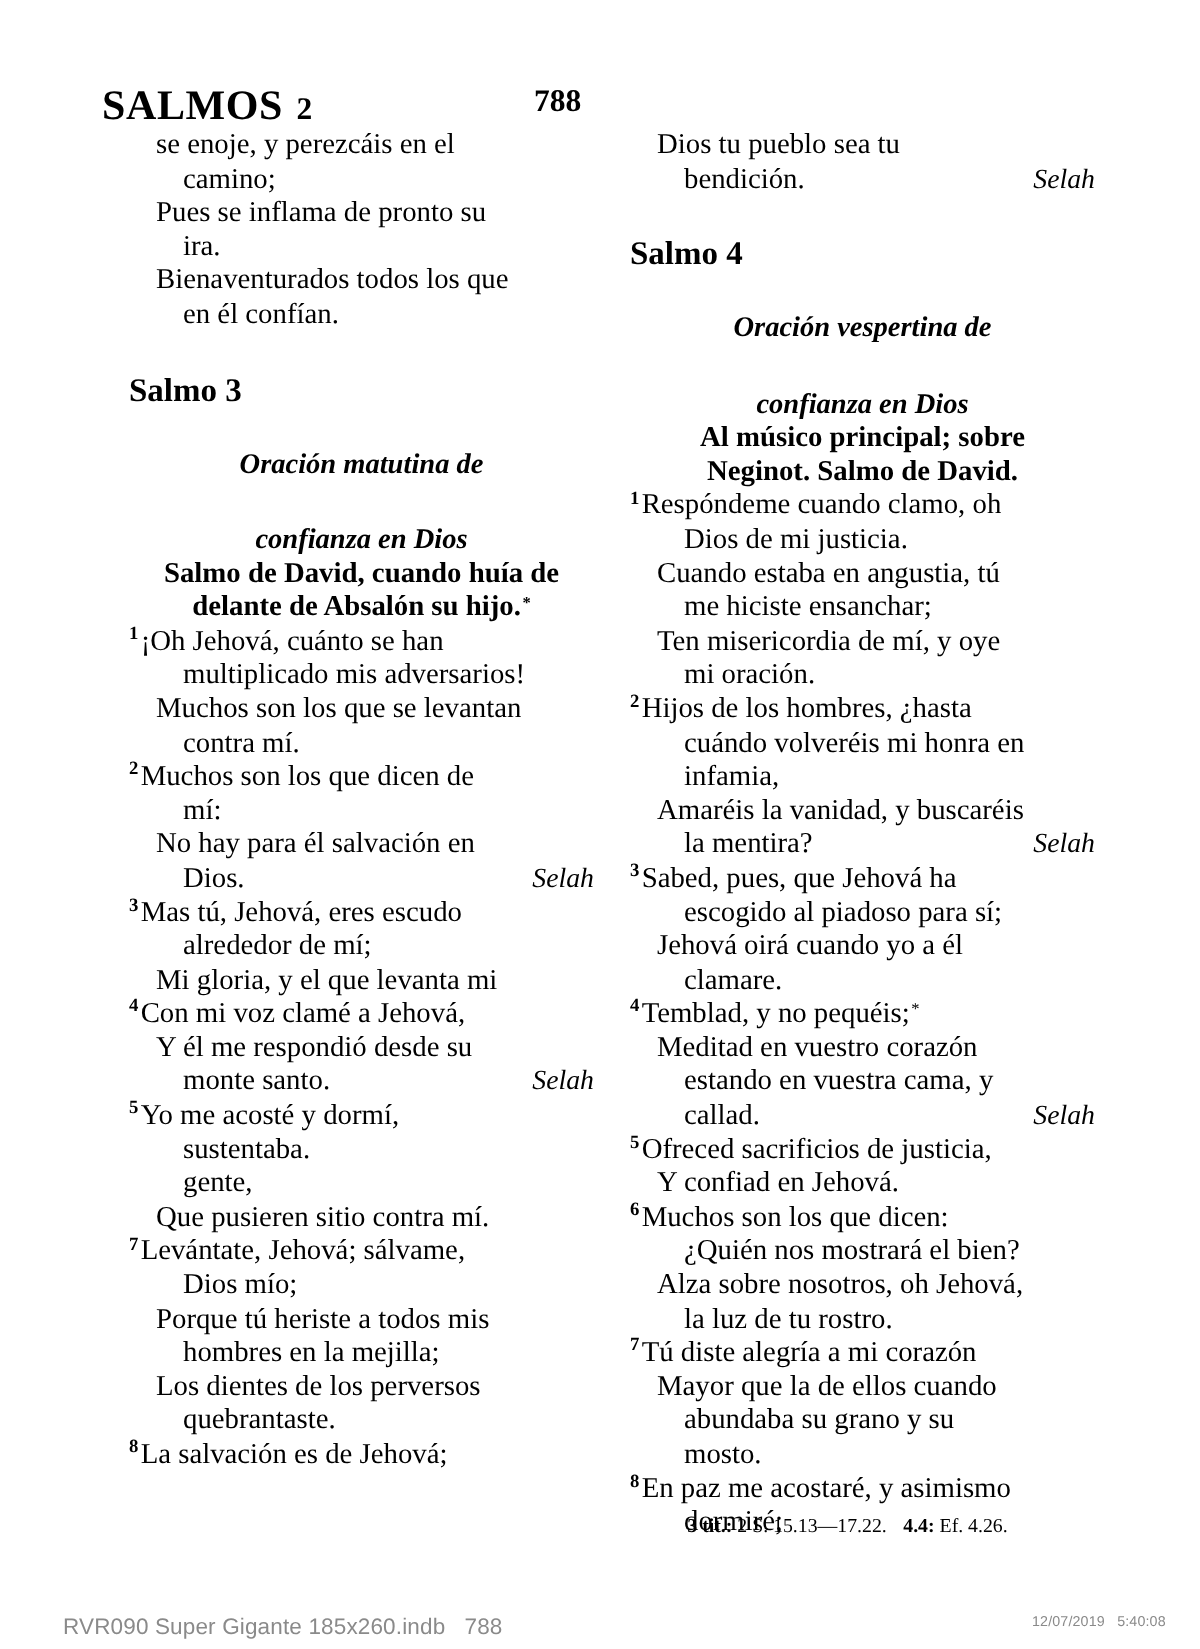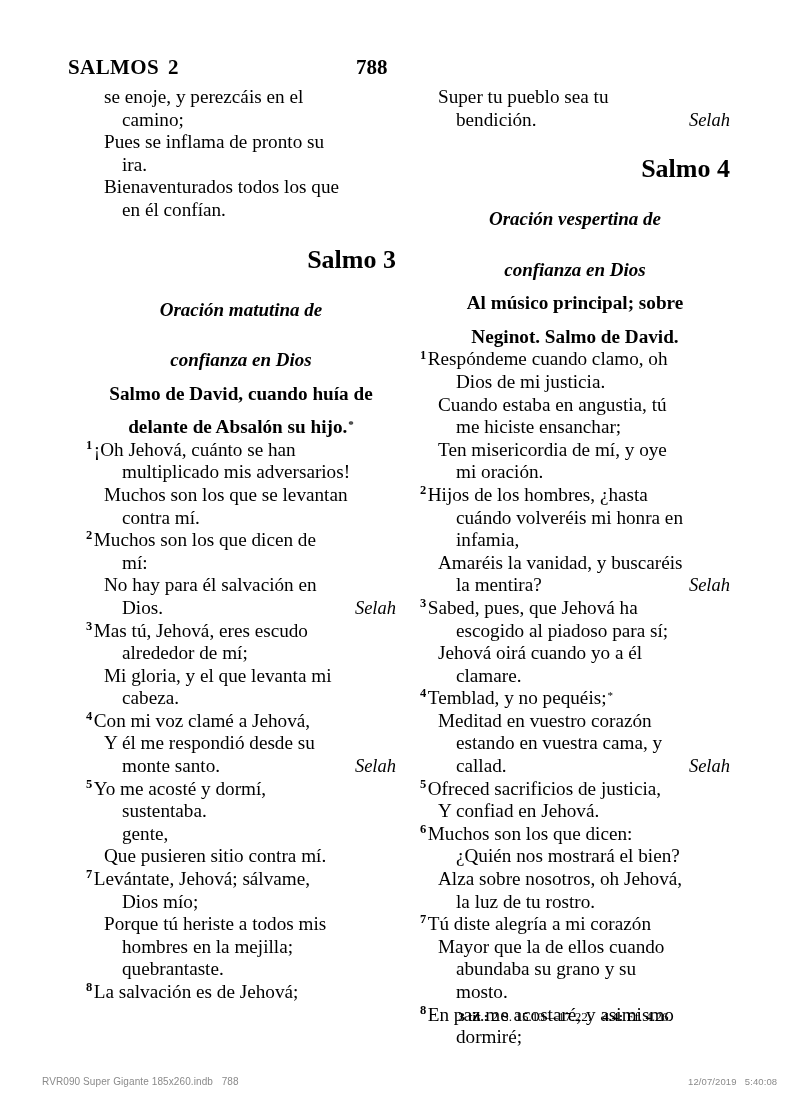--- a/index.html
+++ b/index.html
@@ -29,21 +29,21 @@
     position: absolute;
     left: 68px;
     top: 55px;
     width: 664px;
     height: 26px;
     display: flex;
     align-items: baseline;
   }
   .rh-book {
     font-weight: bold;
-    font-size: 21px;
+    font-size: 28px;
     letter-spacing: 0.4px;
     white-space: pre;
   }
   .rh-chapter {
     font-weight: bold;
     font-size: 21px;
     margin-left: 9px;
   }
   .rh-folio {
     position: absolute;
@@ -64,39 +64,38 @@
     top: 0;
     width: 310px;
     font-size: 19.2px;
     line-height: 22.6px;
   }
   .col-left  { left: 86px; }
   .col-right { left: 420px; }
 
   
   .psalm-title {
-    text-align: right;
-    font-weight: bold;
-    font-size: 26px;
+    text-align: left;
+    font-weight: bold;
+    font-size: 22px;
     line-height: 23px;
   }
   .psalm-subtitle {
     text-align: center;
     font-style: italic;
     font-weight: bold;
     font-size: 19px;
     line-height: 22.5px;
     margin-top: 28px;
   }
   .psalm-ascription {
     text-align: center;
     font-weight: bold;
     font-size: 19.2px;
     line-height: 22.6px;
-    margin-top: 11px;
   }
   .space-before-title { height: 26px; }
   .space-before-title-r { height: 26px; }
 
   
   .pline {
     position: relative;
     padding-left: 18px;   
     text-indent: -18px;
     line-height: 22.6px;
@@ -143,21 +142,21 @@
   }
   .fn-ref { font-weight: bold; }
   .fn-gap { display: inline-block; width: 11px; }
 
   
   .imprint-left {
     position: absolute;
     left: 42px;
     top: 1076px;
     font-family: "Liberation Sans", "DejaVu Sans", sans-serif;
-    font-size: 10px;
+    font-size: 15px;
     color: #8a8a8a;
     letter-spacing: 0.1px;
     white-space: pre;
   }
   .imprint-right {
     position: absolute;
     left: 688px;
     top: 1076px;
     font-family: "Liberation Sans", "DejaVu Sans", sans-serif;
     font-size: 9.5px;
@@ -195,37 +194,37 @@
         <div class="pline turn2"><span>multiplicado mis adversarios!</span></div>
         <div class="pline cont"><span>Muchos son los que se levantan</span></div>
         <div class="pline turn2"><span>contra mí.</span></div>
         <div class="pline"><span class="vnum">2</span><span>Muchos son los que dicen de</span></div>
         <div class="pline turn2"><span>mí:</span></div>
         <div class="pline cont"><span>No hay para él salvación en</span></div>
         <div class="pline turn2"><span class="selah">Selah</span><span>Dios.</span><div class="clearer"></div></div>
         <div class="pline"><span class="vnum">3</span><span>Mas tú, Jehová, eres escudo</span></div>
         <div class="pline turn2"><span>alrededor de mí;</span></div>
         <div class="pline cont"><span>Mi gloria, y el que levanta mi</span></div>
-        <div class="pline turn2"><span>cabeza.</span></div>
         <div class="pline"><span class="vnum">4</span><span>Con mi voz clamé a Jehová,</span></div>
         <div class="pline cont"><span>Y él me respondió desde su</span></div>
         <div class="pline turn2"><span class="selah">Selah</span><span>monte santo.</span><div class="clearer"></div></div>
         <div class="pline"><span class="vnum">5</span><span>Yo me acosté y dormí,</span></div>
         <div class="pline turn2"><span>sustentaba.</span></div>
         <div class="pline turn2"><span>gente,</span></div>
         <div class="pline cont"><span>Que pusieren sitio contra mí.</span></div>
         <div class="pline"><span class="vnum">7</span><span>Levántate, Jehová; sálvame,</span></div>
         <div class="pline turn2"><span>Dios mío;</span></div>
         <div class="pline cont"><span>Porque tú heriste a todos mis</span></div>
         <div class="pline turn2"><span>hombres en la mejilla;</span></div>
+        <div class="pline cont"><span>Los dientes de los perversos</span></div>
         <div class="pline turn2"><span>quebrantaste.</span></div>
         <div class="pline"><span class="vnum">8</span><span>La salvación es de Jehová;</span></div>
       </div>
     <div class="col col-right" id="col-right">
-        <div class="pline cont"><span>Super tu pueblo sea tu</span></div>
+        <div class="pline cont"><span>Dios tu pueblo sea tu</span></div>
         <div class="pline turn2"><span class="selah">Selah</span><span>bendición.</span><div class="clearer"></div></div>
         <div class="space-before-title-r"></div>
         <div class="psalm-title">Salmo 4</div>
         <div class="psalm-subtitle">Oración vespertina de</div>
         <div class="psalm-subtitle">confianza en Dios</div>
         <div class="psalm-ascription">Al músico principal; sobre</div>
         <div class="psalm-ascription">Neginot. Salmo de David.</div>
         <div class="pline"><span class="vnum">1</span><span>Respóndeme cuando clamo, oh</span></div>
         <div class="pline turn2"><span>Dios de mi justicia.</span></div>
         <div class="pline cont"><span>Cuando estaba en angustia, tú</span></div>

